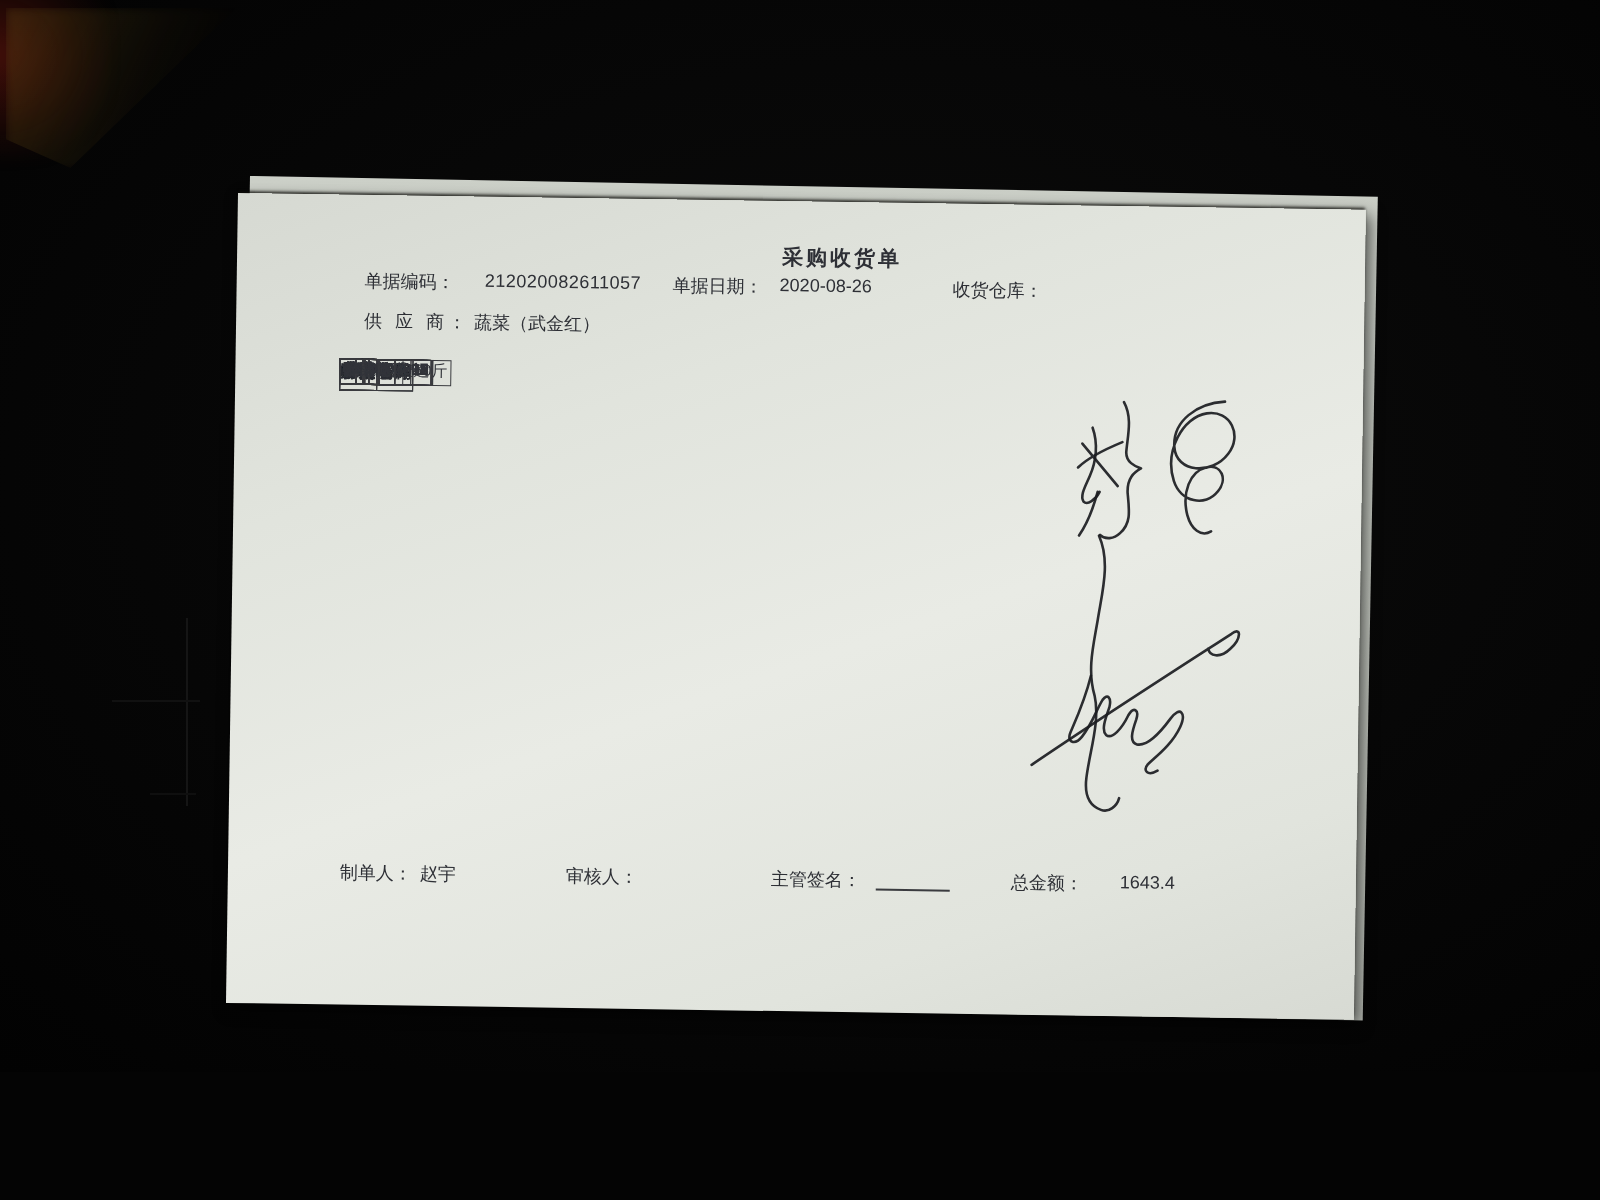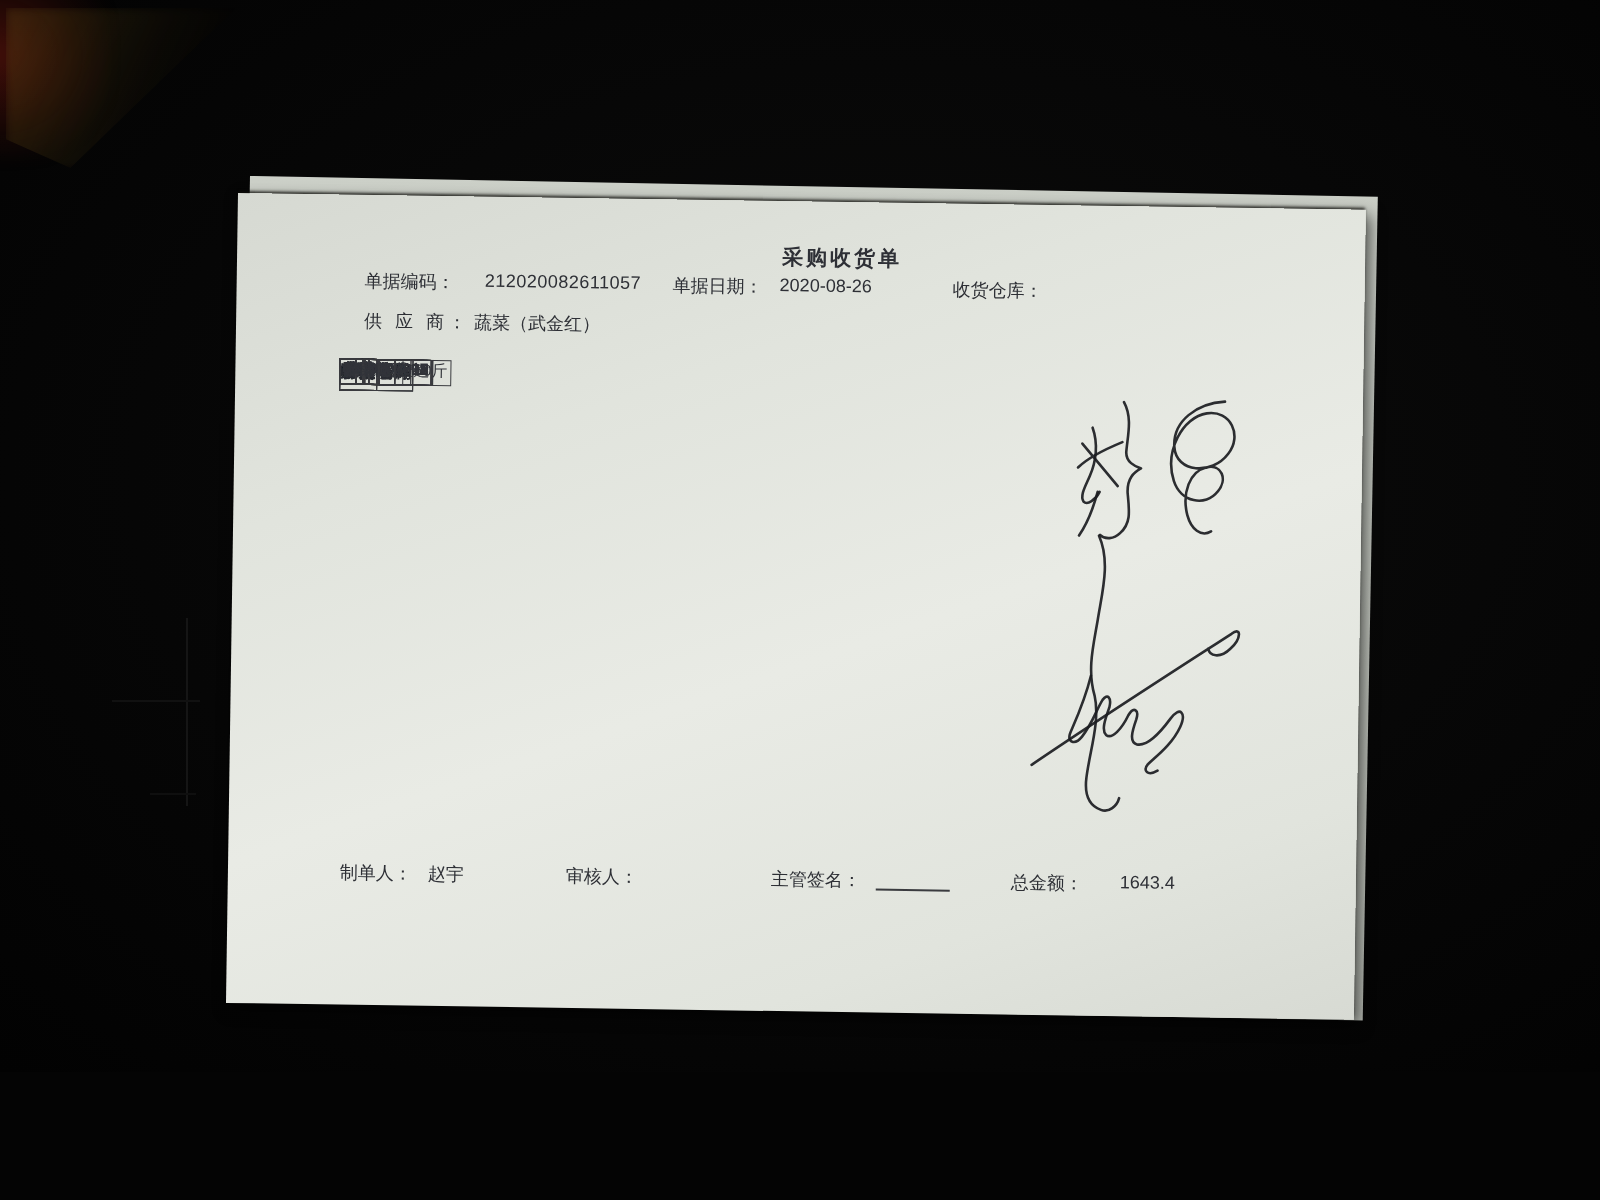--- a/index.html
+++ b/index.html
@@ -46,21 +46,21 @@
   table.items th{height:30px;font-size:17px;font-weight:700;letter-spacing:1px;
     text-align:center;padding:0;color:#2a2c32;}
   table.items td{height:24.4px;font-size:16px;padding:0 3px;color:#32343a;}
   table.items td:nth-child(1){font-size:15.5px;padding-left:2px;}
   table.items col.c0{width:110px}  table.items col.c1{width:196px}
   table.items col.c2{width:95px}   table.items col.c3{width:80px}
   table.items col.c4{width:80px}   table.items col.c5{width:80px}
   table.items col.c6{width:88px}   table.items col.c7{width:122px}
 
   .ft{top:666px;font-size:18px;}
-  .pos-prep-label{left:112px;}  .pos-prep{left:200px;font-family:Liberation Mono, monospace;}
+  .pos-prep-label{left:112px;}  .pos-prep{left:192px;font-family:Liberation Mono, monospace;}
   .pos-rev-label{left:338px;}
   .pos-sign-label{left:543px;}
   .sign-line{left:648px;top:686px;width:74px;height:2px;background:#3a3b3f;}
   .pos-total-label{left:783px;}  .pos-total{left:860px;margin-left:32px;}
 
   svg.sig{left:0;top:0;pointer-events:none;}
   svg.sig path{fill:none;stroke:#1b1c21;stroke-width:2.6;stroke-linecap:round;
     stroke-linejoin:round;opacity:.92;}
 </style>
 </head>

